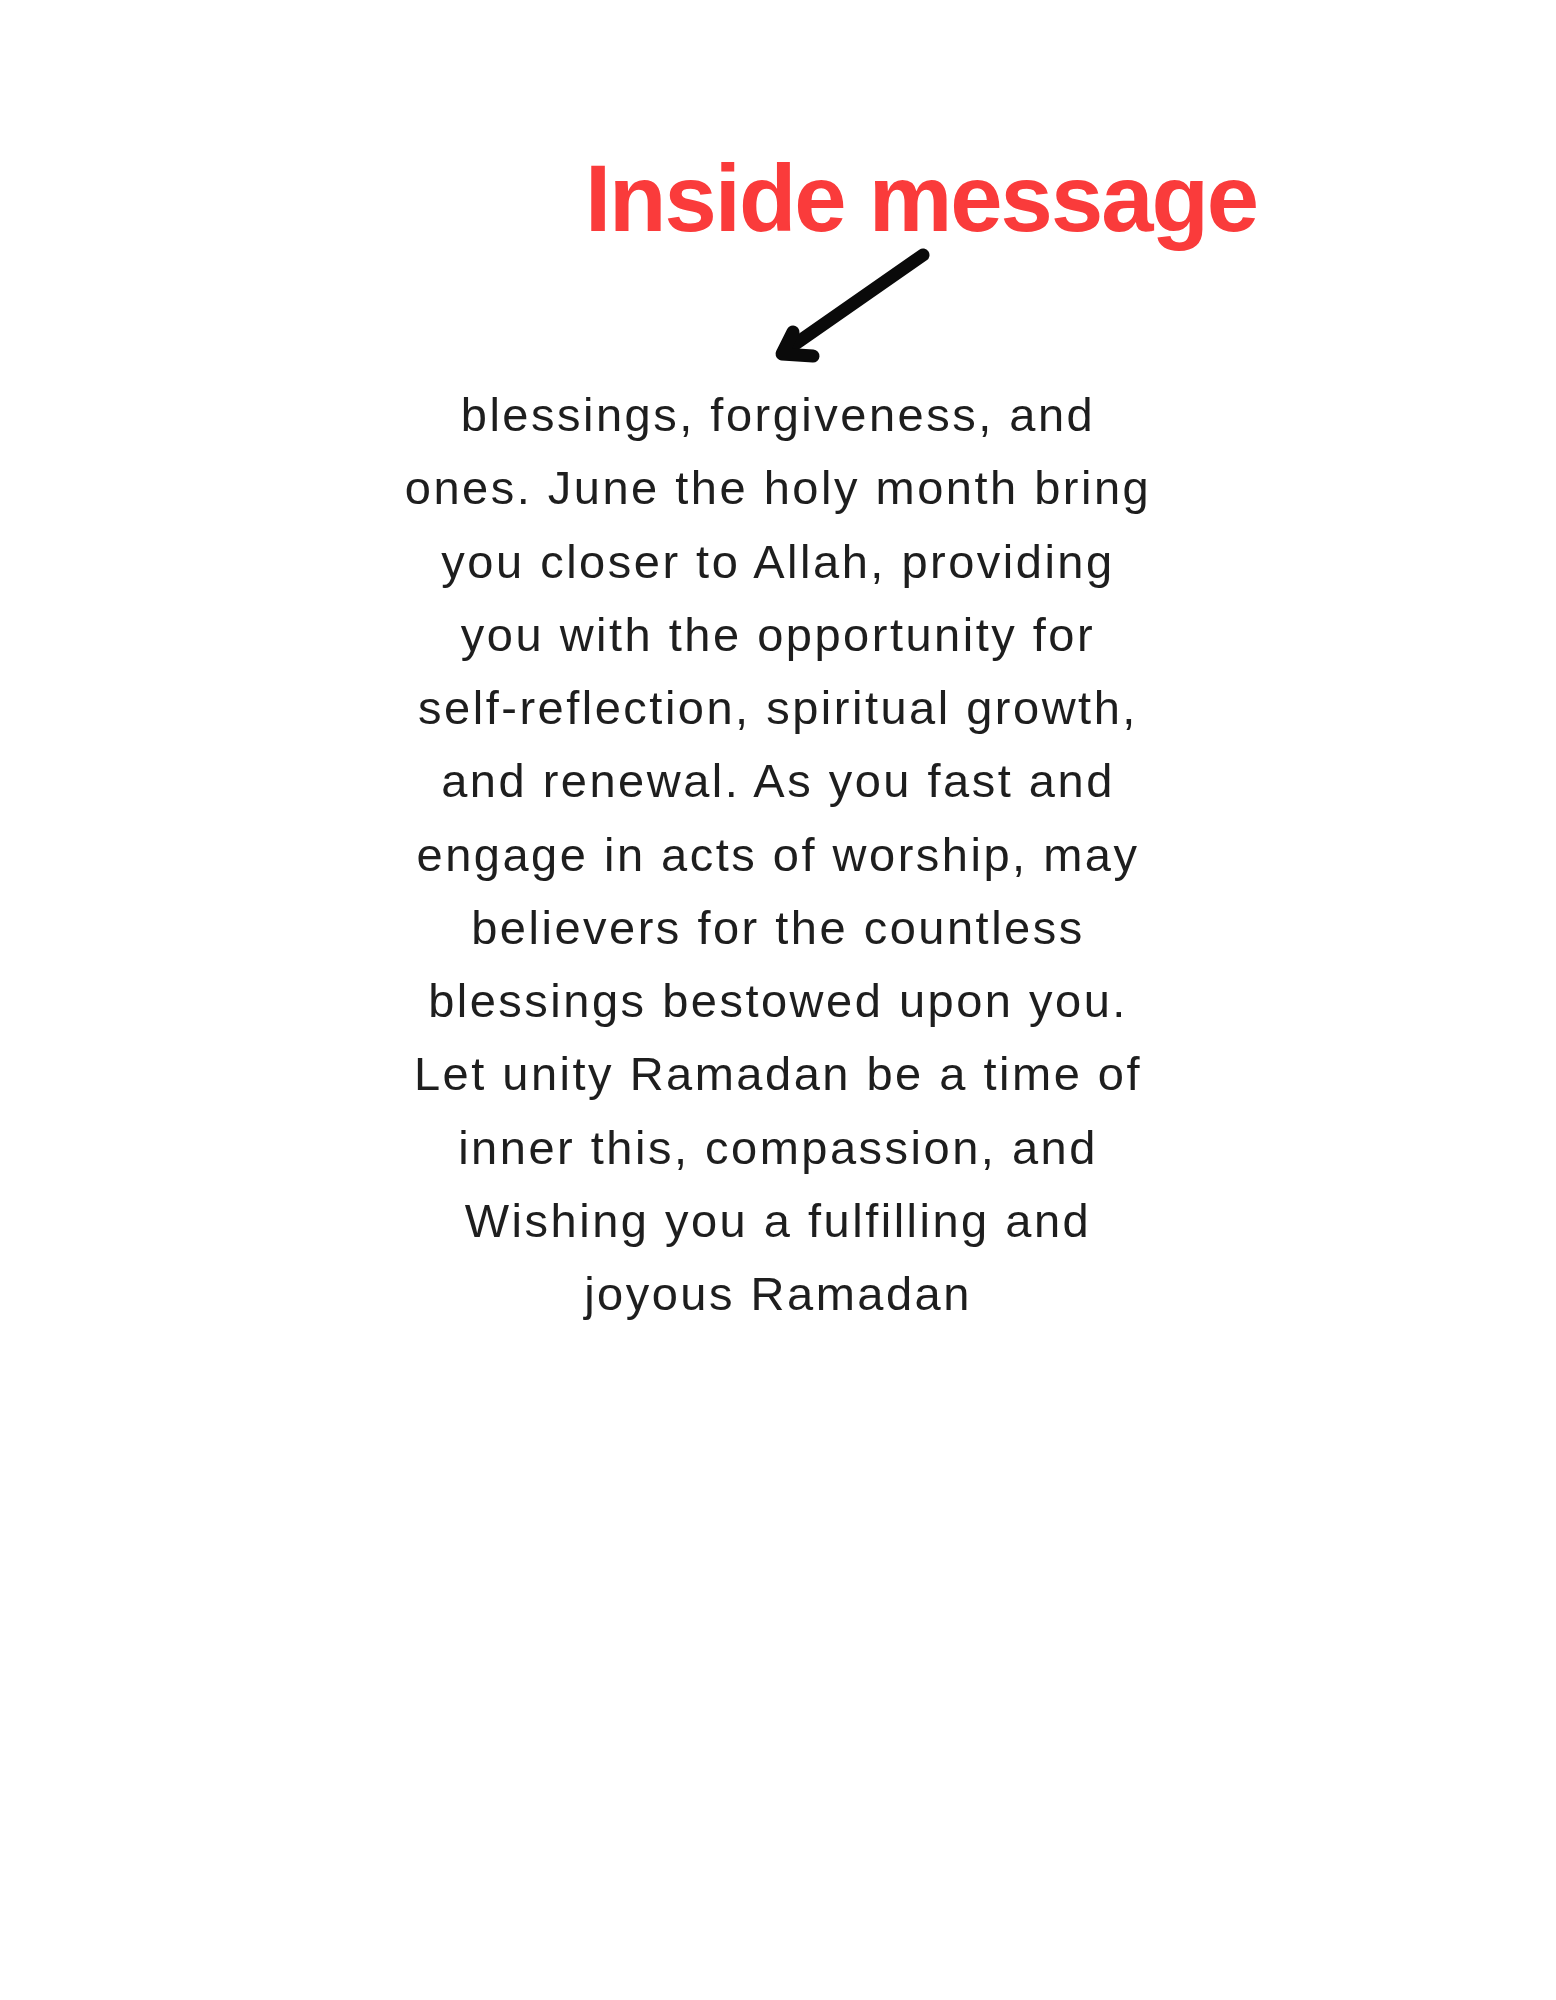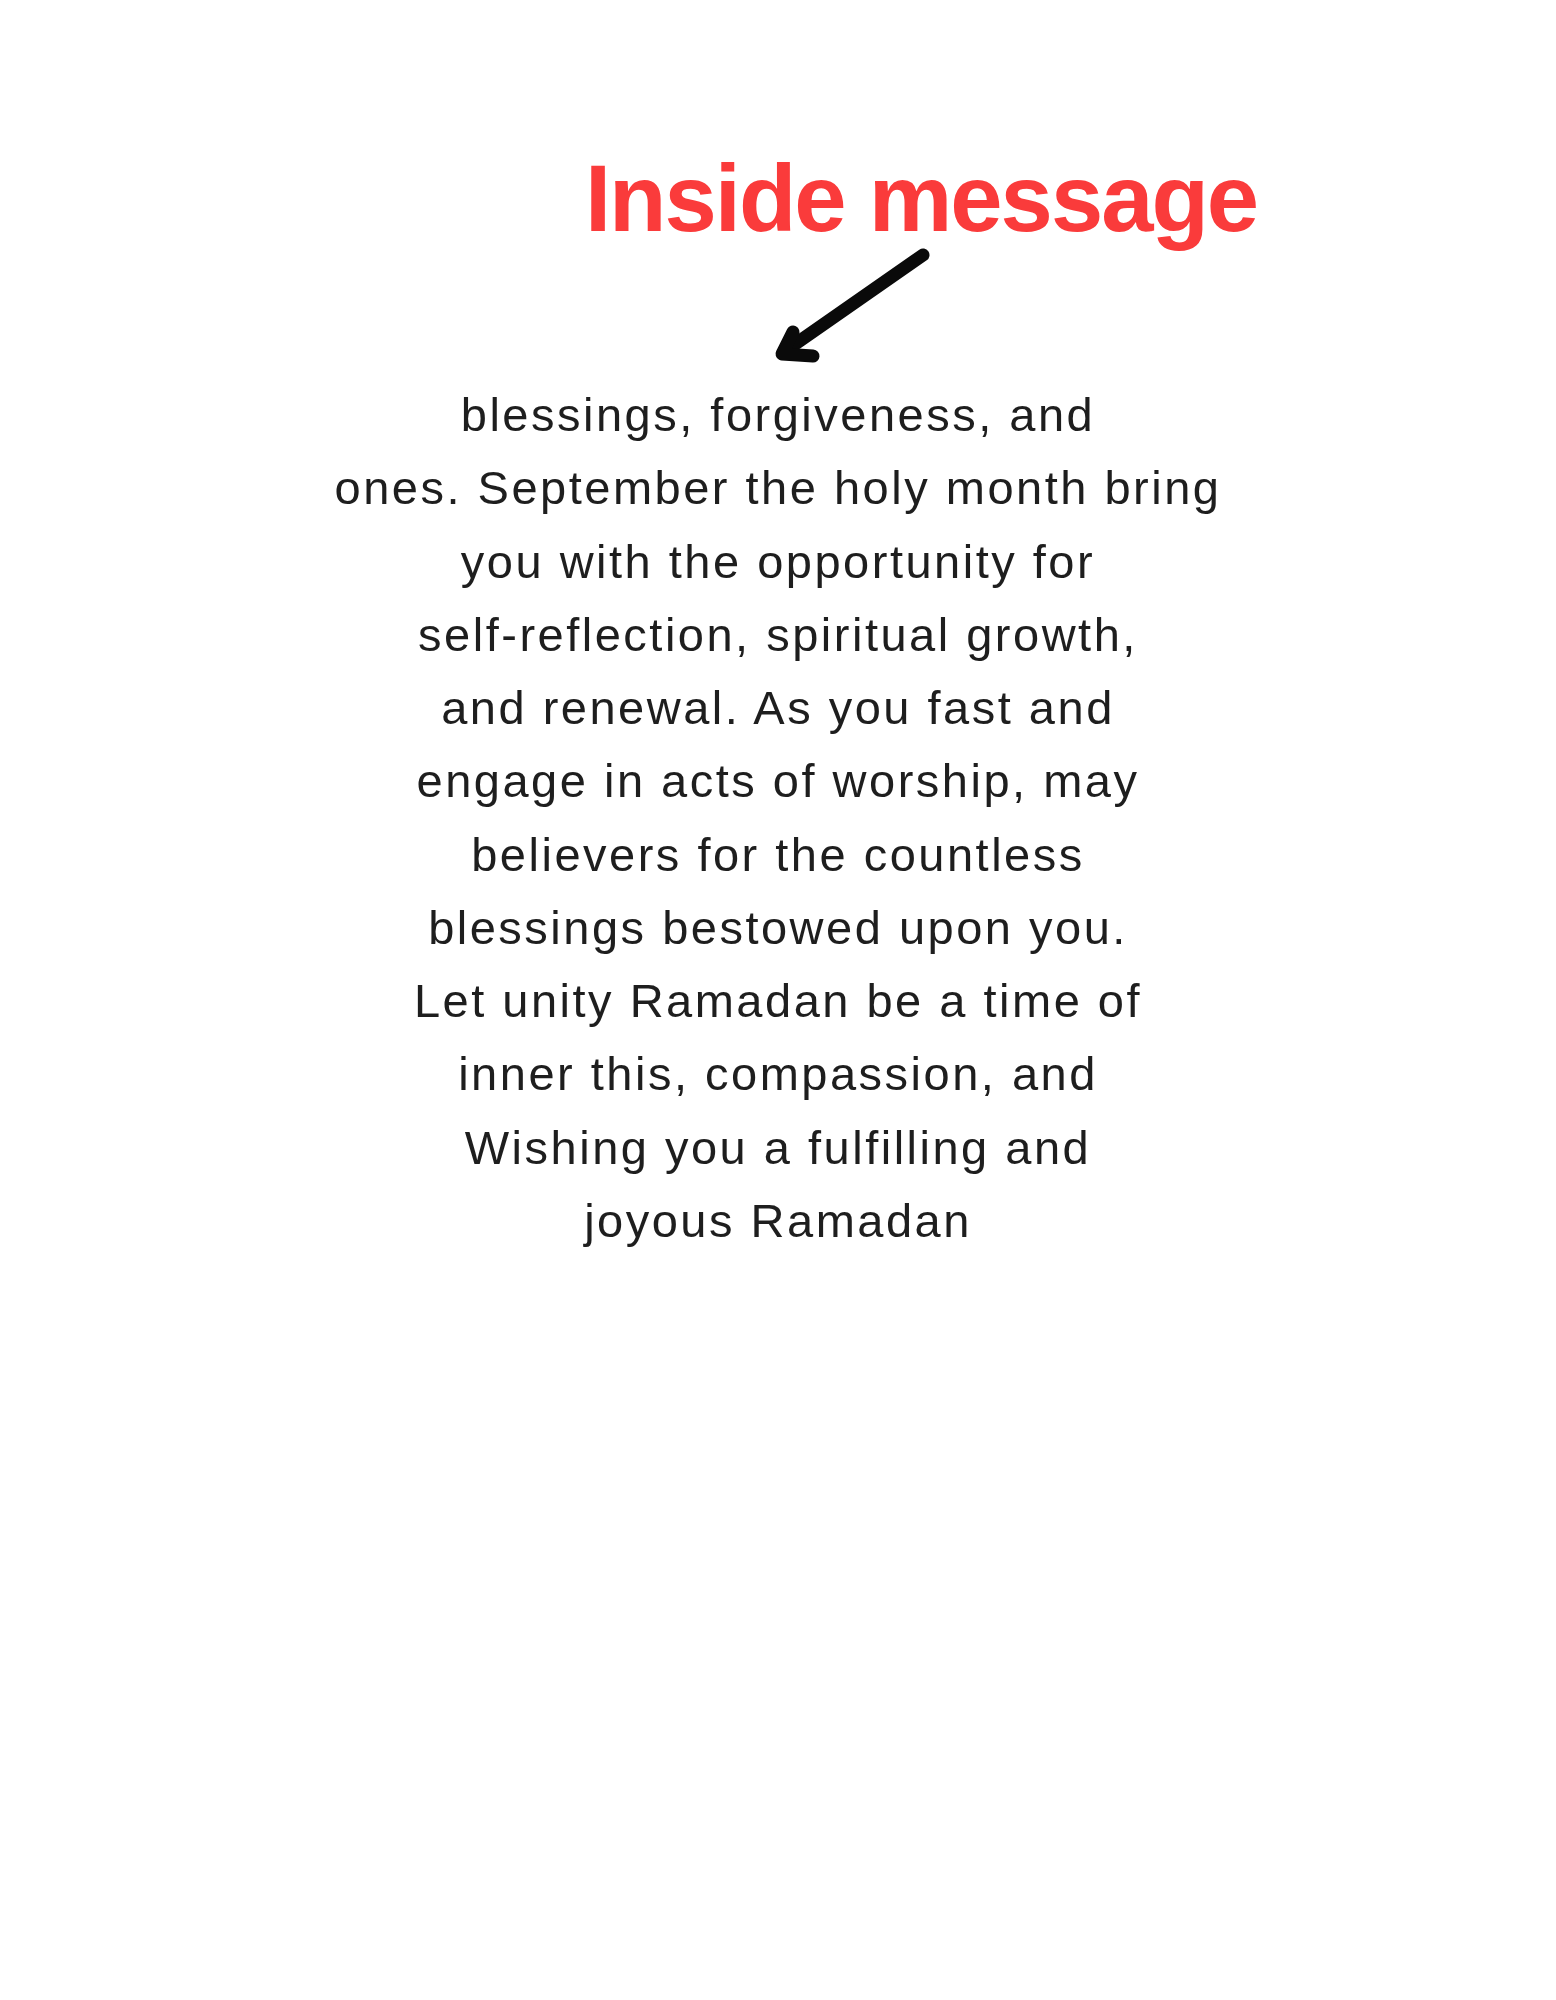--- a/index.html
+++ b/index.html
@@ -66,21 +66,22 @@
 
   <div class="arrow-wrap">
     <svg viewBox="0 0 190 130" fill="none" xmlns="http://www.w3.org/2000/svg">
       <line x1="168" y1="15" x2="36" y2="107" stroke-width="13" stroke-linecap="round" stroke="#0a0a0a"></line>
       <polyline points="38,92 27,114 58,116" stroke-width="13" stroke-linecap="round" stroke-linejoin="round" fill="none" stroke="#0a0a0a"></polyline>
     </svg>
   </div>
 
   <div class="message">
       <div class="message-line">blessings, forgiveness, and</div>
-      <div class="message-line">ones. September the holy month bring</div>
+      <div class="message-line">ones. June the holy month bring</div>
+      <div class="message-line">you closer to Allah, providing</div>
       <div class="message-line">you with the opportunity for</div>
       <div class="message-line">self-reflection, spiritual growth,</div>
       <div class="message-line">and renewal. As you fast and</div>
       <div class="message-line">engage in acts of worship, may</div>
       <div class="message-line">believers for the countless</div>
       <div class="message-line">blessings bestowed upon you.</div>
       <div class="message-line">Let unity Ramadan be a time of</div>
       <div class="message-line">inner this, compassion, and</div>
       <div class="message-line">Wishing you a fulfilling and</div>
       <div class="message-line">joyous Ramadan</div>

